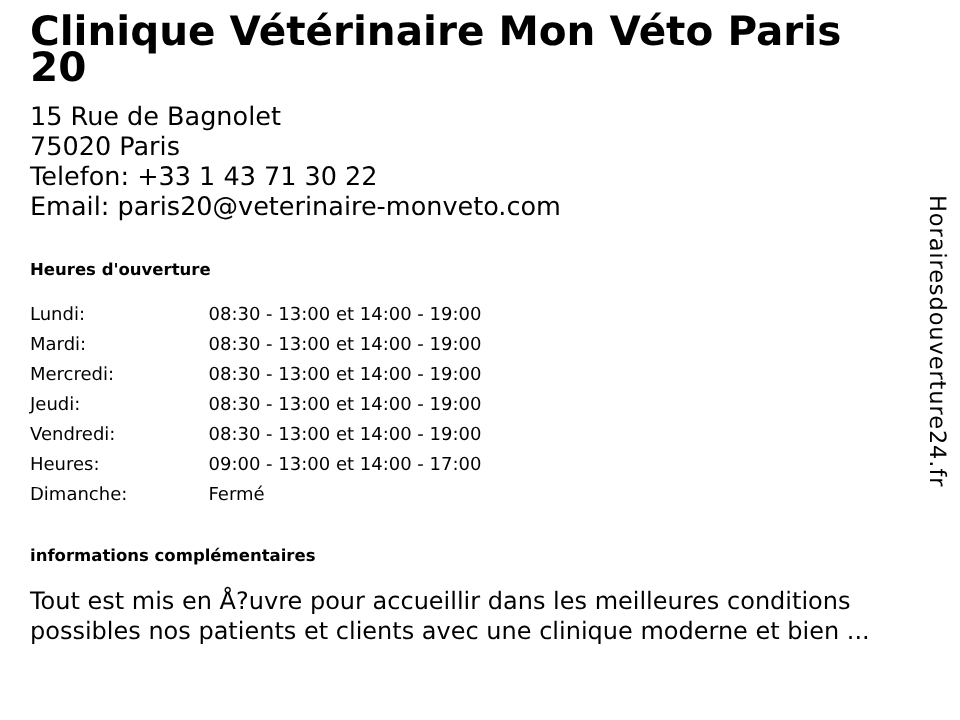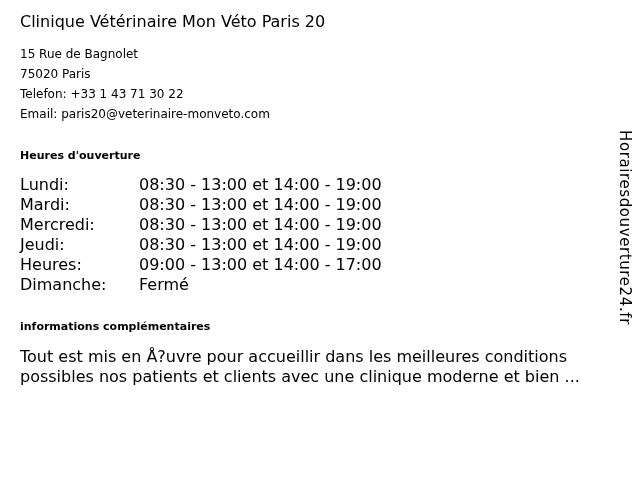--- a/index.html
+++ b/index.html
@@ -6,38 +6,38 @@
   body {
     width: 640px; height: 480px;
     background: #ffffff;
     color: #000000;
     font-family: "DejaVu Sans", sans-serif;
     position: relative;
     overflow: hidden;
   }
   .doc { padding: 10px 36px 0 20px; }
   .page-title {
-    font-size: 16px;
+    font-size: 27px;
     line-height: 24px;
-    font-weight: normal;
+    font-weight: bold;
     margin: 0 0 10px 0;
   }
   .contact-line {
-    font-size: 12px;
+    font-size: 17px;
     line-height: 20px;
   }
   .section-heading {
     font-size: 11px;
     line-height: 20px;
     font-weight: bold;
     margin: 22px 0 0 0;
   }
   .hours-table { margin-top: 9px; }
   .hours-row {
-    font-size: 16px;
+    font-size: 12px;
     line-height: 20px;
     white-space: nowrap;
   }
   .hours-row .day {
     display: inline-block;
     width: 119px;
   }
   .info-paragraph { margin-top: 10px; }
   .info-paragraph .par-line {
     font-size: 16px;
@@ -78,20 +78,23 @@
     <div class="hours-row">
       <span class="day">Mardi:</span><span class="time">08:30 - 13:00 et 14:00 - 19:00</span>
     </div>
     <div class="hours-row">
       <span class="day">Mercredi:</span><span class="time">08:30 - 13:00 et 14:00 - 19:00</span>
     </div>
     <div class="hours-row">
       <span class="day">Jeudi:</span><span class="time">08:30 - 13:00 et 14:00 - 19:00</span>
     </div>
     <div class="hours-row">
+      <span class="day">Vendredi:</span><span class="time">08:30 - 13:00 et 14:00 - 19:00</span>
+    </div>
+    <div class="hours-row">
       <span class="day">Heures:</span><span class="time">09:00 - 13:00 et 14:00 - 17:00</span>
     </div>
     <div class="hours-row">
       <span class="day">Dimanche:</span><span class="time">Fermé</span>
     </div>
   </div>
 
   <h2 class="section-heading">informations complémentaires</h2>
 
   <div class="info-paragraph">

